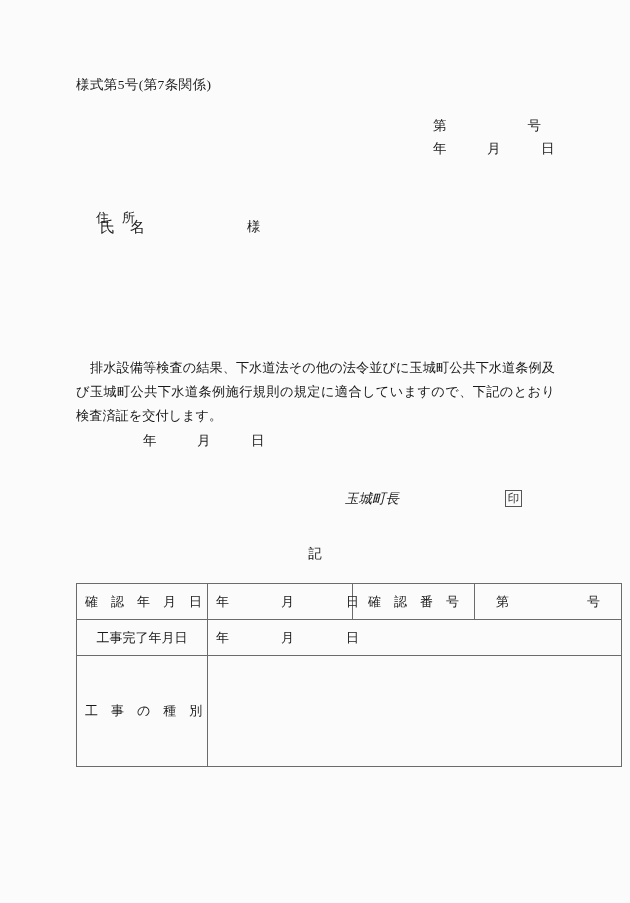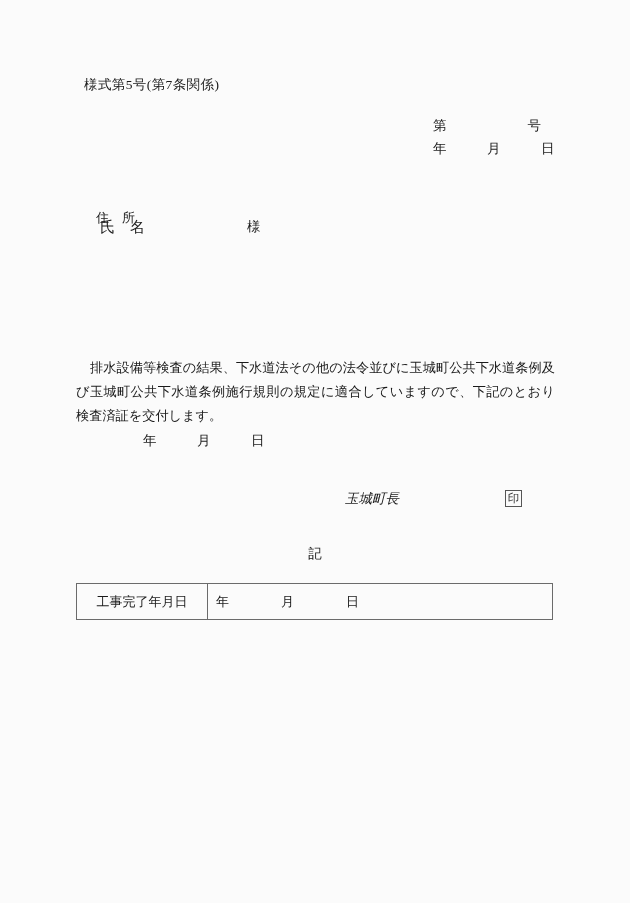--- a/index.html
+++ b/index.html
@@ -25,21 +25,20 @@
     white-space: pre;
     line-height: 1;
   }
 
   
   .form-no {
     left: 76px;
     top: 78px;
     font-size: 13.5px;
     letter-spacing: 0.4px;
-    margin-left: 8px;
   }
 
   
   .doc-no {
     left: 433px;
     top: 119px;
     font-size: 13.5px;
   }
   .doc-date {
     left: 433px;
@@ -190,20 +189,30 @@
   <div class="abs issue-date">年　　　月　　　日</div>
 
   <div class="abs signer">玉城町長</div>
 
   <div class="seal-box">印</div>
 
   <div class="abs ki-mark">記</div>
 
   <table id="form-table">
     <tbody>
+      <tr class="r-h1">
+        <td class="c-label">確　認　年　月　日</td>
+        <td class="c-mid">年　　　　月　　　　日</td>
+        <td class="c-label2">確　認　番　号</td>
+        <td class="c-last">第　　　　　　号</td>
+      </tr>
       <tr class="r-h3">
         <td class="c-label">工事完了年月日</td>
         <td colspan="3" class="cell-left-pad">年　　　　月　　　　日</td>
       </tr>
+      <tr class="r-h4">
+        <td class="c-label">工　事　の　種　別</td>
+        <td colspan="3"></td>
+      </tr>
     </tbody>
   </table>
 
 </div>
 
 </body></html>

